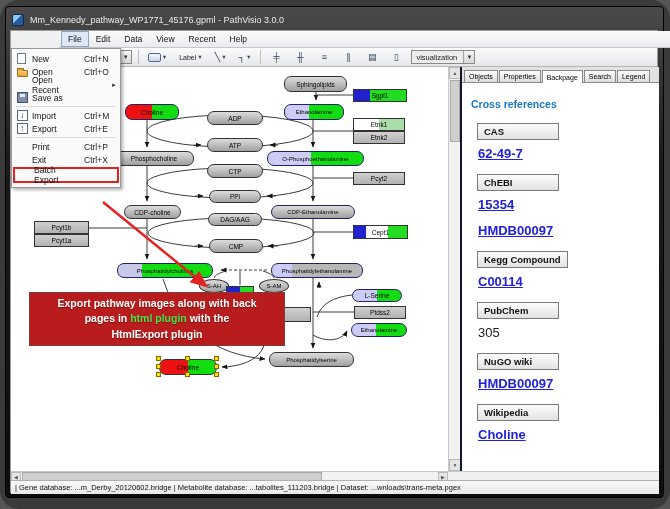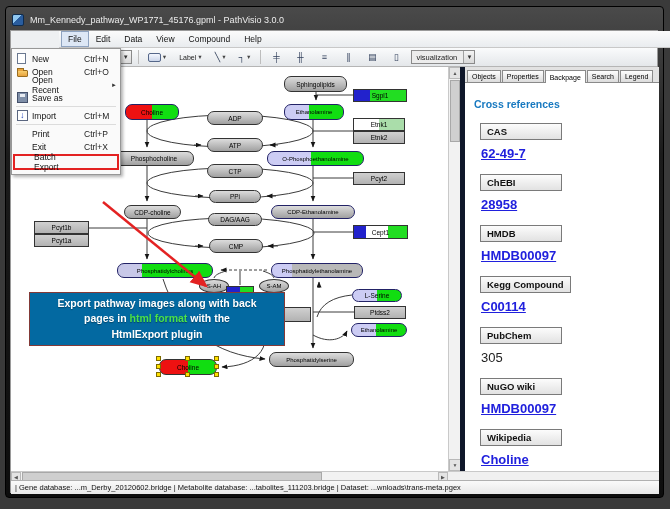--- a/index.html
+++ b/index.html
@@ -1,17 +1,17 @@
 <!DOCTYPE html>
 <html><head>
 <meta charset="utf-8">
 <style>
   *{box-sizing:border-box;margin:0;padding:0;}
   body{margin:0;font-family:"Liberation Sans",sans-serif;background:#555;}
-  .page{position:relative;width:670px;height:509px;background:#3a3a3a;overflow:hidden;}
+  .page{position:relative;width:670px;height:509px;background:#3a3a3a;overflow:hidden;border-radius:19px;}
   .frame{position:absolute;left:5px;top:6px;width:659px;height:492px;background:linear-gradient(#4a4a4a,#1b1b1b 30%,#0d0d0d);border:1px solid #000;border-radius:4px;}
   .titlebar{position:absolute;left:12px;top:11px;width:644px;height:18px;display:flex;align-items:center;color:#ececec;font-size:9px;}
   .app-icon{width:12px;height:12px;border-radius:2px;background:linear-gradient(135deg,#8fc7f0 0 45%,#2a5d9e 45% 100%);border:1px solid #0d2c50;margin-right:6px;flex:none;}
   .client{position:absolute;left:10px;top:30px;width:648px;height:463px;background:#eef0f2;border:1px solid #9a9a9a;border-bottom:none;}
   
   .menubar{position:absolute;left:0;top:0;width:100%;height:17px;background:linear-gradient(#fbfbfb,#e9ecef);border-bottom:1px solid #c8c8c8;display:flex;align-items:center;font-size:8.5px;color:#111;padding-left:2px;margin-left:48px;}
   .menubar .mi{padding:2px 6px;border:1px solid transparent;}
   .menubar .mi.active{background:#dde7f5;border:1px solid #8fa3c0;}
   
   .toolbar{position:absolute;left:0;top:17px;width:100%;height:19px;background:linear-gradient(#fafbfc,#e4e7ea);border-bottom:1px solid #b5b5b5;display:flex;align-items:center;gap:6px;padding:0 4px;font-size:8px;color:#222;}
@@ -57,21 +57,21 @@
   .fmicon.export-icon::before{content:"↑";position:absolute;left:2px;top:-1px;font:bold 9px/11px "Liberation Sans",sans-serif;color:#226622;}
   
   .vscroll{position:absolute;left:437px;top:36px;width:12px;height:404px;background:#f2f2f2;border-left:1px solid #c9c9c9;}
   .vscroll .arr{position:absolute;left:0;width:12px;height:12px;background:#e4e4e4;border:1px solid #b9b9b9;font-size:5px;text-align:center;line-height:10px;color:#555;}
   .vscroll .thumb{position:absolute;left:1px;top:13px;width:10px;height:62px;background:#cfcfcf;border:1px solid #a8a8a8;}
   .hscrollrow{position:absolute;left:0;top:440px;width:648px;height:9px;background:#f0f0f0;border-top:1px solid #c9c9c9;}
   .hscroll{position:absolute;left:0;top:0;width:437px;height:9px;background:#f2f2f2;}
   .hscroll .arr{position:absolute;top:0;width:10px;height:9px;background:#e4e4e4;border:1px solid #b9b9b9;font-size:5px;text-align:center;line-height:8px;color:#555;}
   .hscroll .thumb{position:absolute;left:11px;top:0;width:300px;height:9px;background:#cfcfcf;border:1px solid #a8a8a8;}
   
-  .panel{position:absolute;left:449px;top:36px;width:199px;height:404px;background:#fff;border-left:5px solid #0f172a;}
+  .panel{position:absolute;left:449px;top:36px;width:199px;height:404px;background:#fff;border-left:2px solid #0f172a;}
   .tabs{position:absolute;left:0;top:0;width:100%;height:16px;background:#e2e2e2;display:flex;align-items:flex-end;padding-left:2px;border-bottom:1px solid #8a8a8a;}
   .tab{font-size:7px;padding:2px 4px;border:1px solid #8a8a8a;border-bottom:none;background:linear-gradient(#fdfdfd,#dcdcdc);margin-right:1px;white-space:nowrap;}
   .tab.active{background:#fff;position:relative;top:1px;padding-top:3px;}
   .pcontent{position:absolute;left:0;top:17px;width:100%;height:387px;background:#fff;overflow:hidden;}
   .xref-heading{margin:14px 0 2px 9px;color:#1879c0;font-size:10.5px;font-weight:bold;}
   .xsec{margin:11px 0 0 15px;}
   .xsec .hd{display:inline-block;min-width:82px;border:1px solid #7a7a7a;background:linear-gradient(#fcfcfc,#e2e2e2);padding:2px 6px;font-weight:bold;font-size:9.5px;color:#111;}
   .xsec .vl{margin:6px 0 0 1px;font-size:13px;font-weight:bold;color:#2020dd;text-decoration:underline;cursor:pointer;}
   .xsec .vl.plain{color:#222;font-weight:normal;text-decoration:none;cursor:default;}
   .exp-heading{margin:13px 0 0 7px;font-size:10px;font-weight:bold;color:#000;}
@@ -90,21 +90,21 @@
     <span>Mm_Kennedy_pathway_WP1771_45176.gpml - PathVisio 3.0.0</span>
   </div>
 
   <div class="client">
 
     <div class="menubar" id="menubar">
         <span class="mi active">File</span>
         <span class="mi">Edit</span>
         <span class="mi">Data</span>
         <span class="mi">View</span>
-        <span class="mi">Compound</span>
+        <span class="mi">Recent</span>
         <span class="mi">Help</span>
       </div>
 
     <div class="toolbar">
       <span>Zoom:</span>
       <div class="combo zoomcombo">
         <span class="val">100%</span>
         <span class="caret">▼</span>
       </div>
       <div class="tsep"></div>
@@ -225,23 +225,23 @@
           <div class="node round" style="left: 148px; top: 292px; width: 58px; height: 16px; background: linear-gradient(to right, rgb(238, 17, 17) 0%, rgb(238, 17, 17) 50%, rgb(17, 221, 17) 50%, rgb(17, 221, 17) 100%); border-color: rgb(51, 51, 51);">Choline</div>
           <div class="handle" style="left: 145px; top: 289px;"></div>
           <div class="handle" style="left: 174px; top: 289px;"></div>
           <div class="handle" style="left: 203px; top: 289px;"></div>
           <div class="handle" style="left: 145px; top: 297px;"></div>
           <div class="handle" style="left: 203px; top: 297px;"></div>
           <div class="handle" style="left: 145px; top: 305px;"></div>
           <div class="handle" style="left: 174px; top: 305px;"></div>
           <div class="handle" style="left: 203px; top: 305px;"></div>
         </div>
-      <div class="callout" id="callout" style="background: #0369a1;">
+      <div class="callout" id="callout" style="background: #b91c1c;">
           <div><span>Export pathway images along with back</span></div>
-          <div><span>pages in </span><span class="hl" style="color: rgb(74, 225, 74);">html format</span><span> with the</span></div>
+          <div><span>pages in </span><span class="hl" style="color: rgb(74, 225, 74);">html plugin</span><span> with the</span></div>
           <div><span>HtmlExport plugin</span></div>
         </div>
     </div>
 
     <div class="filemenu" id="filemenu">
         <div class="fmrow">
           <span class="fmicon new-document-icon"></span>
           <span class="lbl">New</span>
           <span class="sc">Ctrl+N</span>
         </div>
@@ -259,20 +259,25 @@
         <div class="fmrow">
           <span class="fmicon save-as-icon"></span>
           <span class="lbl">Save as</span>
           <span class="sc"></span>
         </div>
         <div class="fmsep"></div>
         <div class="fmrow">
           <span class="fmicon import-icon"></span>
           <span class="lbl">Import</span>
           <span class="sc">Ctrl+M</span>
+        </div>
+        <div class="fmrow">
+          <span class="fmicon export-icon"></span>
+          <span class="lbl">Export</span>
+          <span class="sc">Ctrl+E</span>
         </div>
         <div class="fmsep"></div>
         <div class="fmrow">
           <span class="fmicon"></span>
           <span class="lbl">Print</span>
           <span class="sc">Ctrl+P</span>
         </div>
         <div class="fmrow">
           <span class="fmicon"></span>
           <span class="lbl">Exit</span>
@@ -296,22 +301,22 @@
           <span class="tab">Objects</span>
           <span class="tab">Properties</span>
           <span class="tab active">Backpage</span>
           <span class="tab">Search</span>
           <span class="tab">Legend</span>
         </div>
       <div class="pcontent">
         <div class="xref-heading">Cross references</div>
         <div id="xsections">
             <div class="xsec"><div class="hd">CAS</div><div class="vl">62-49-7</div></div>
-            <div class="xsec"><div class="hd">ChEBI</div><div class="vl">28958</div></div>
-            <div class="xsec"><div class="hd">HMDB</div><div class="vl">HMDB00097</div></div>
+            <div class="xsec"><div class="hd">ChEBI</div><div class="vl">15354</div></div>
+            <div class="xsec"><div class="vl">HMDB00097</div></div>
             <div class="xsec"><div class="hd">Kegg Compound</div><div class="vl">C00114</div></div>
             <div class="xsec"><div class="hd">PubChem</div><div class="vl plain">305</div></div>
             <div class="xsec"><div class="hd">NuGO wiki</div><div class="vl">HMDB00097</div></div>
             <div class="xsec"><div class="hd">Wikipedia</div><div class="vl">Choline</div></div>
           </div>
       </div>
     </div>
 
     <div class="hscrollrow">
       <div class="hscroll">

